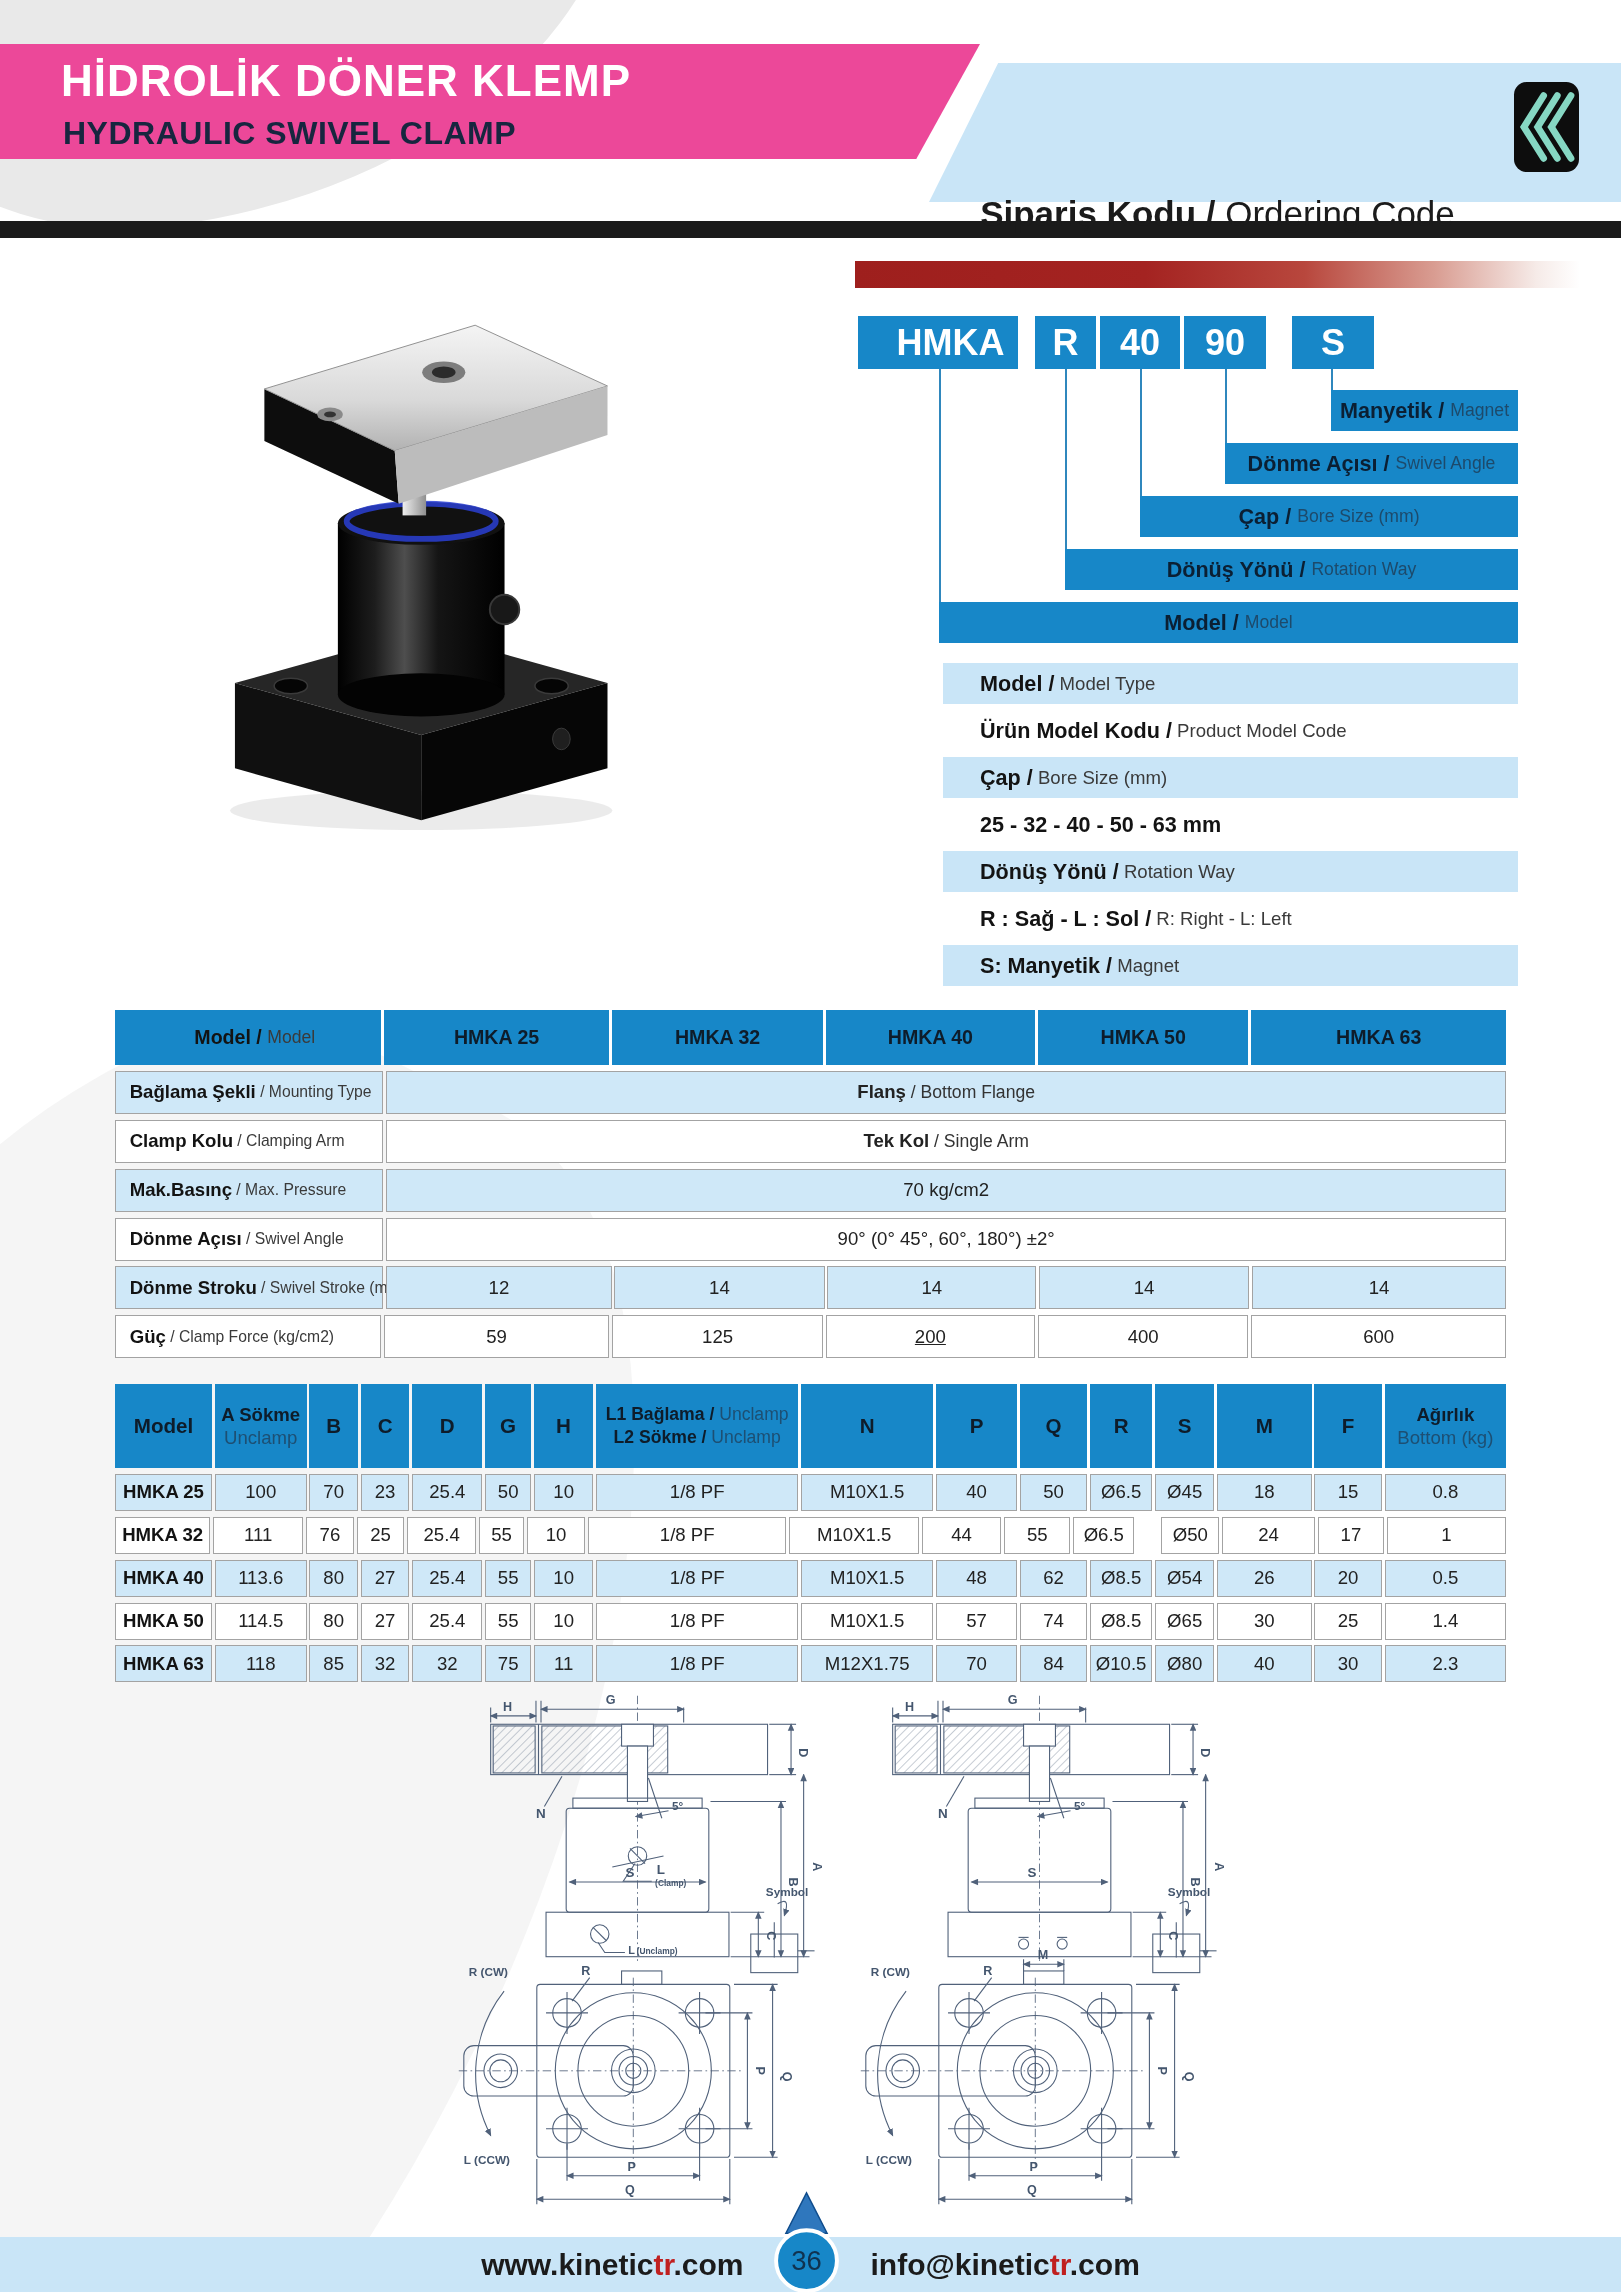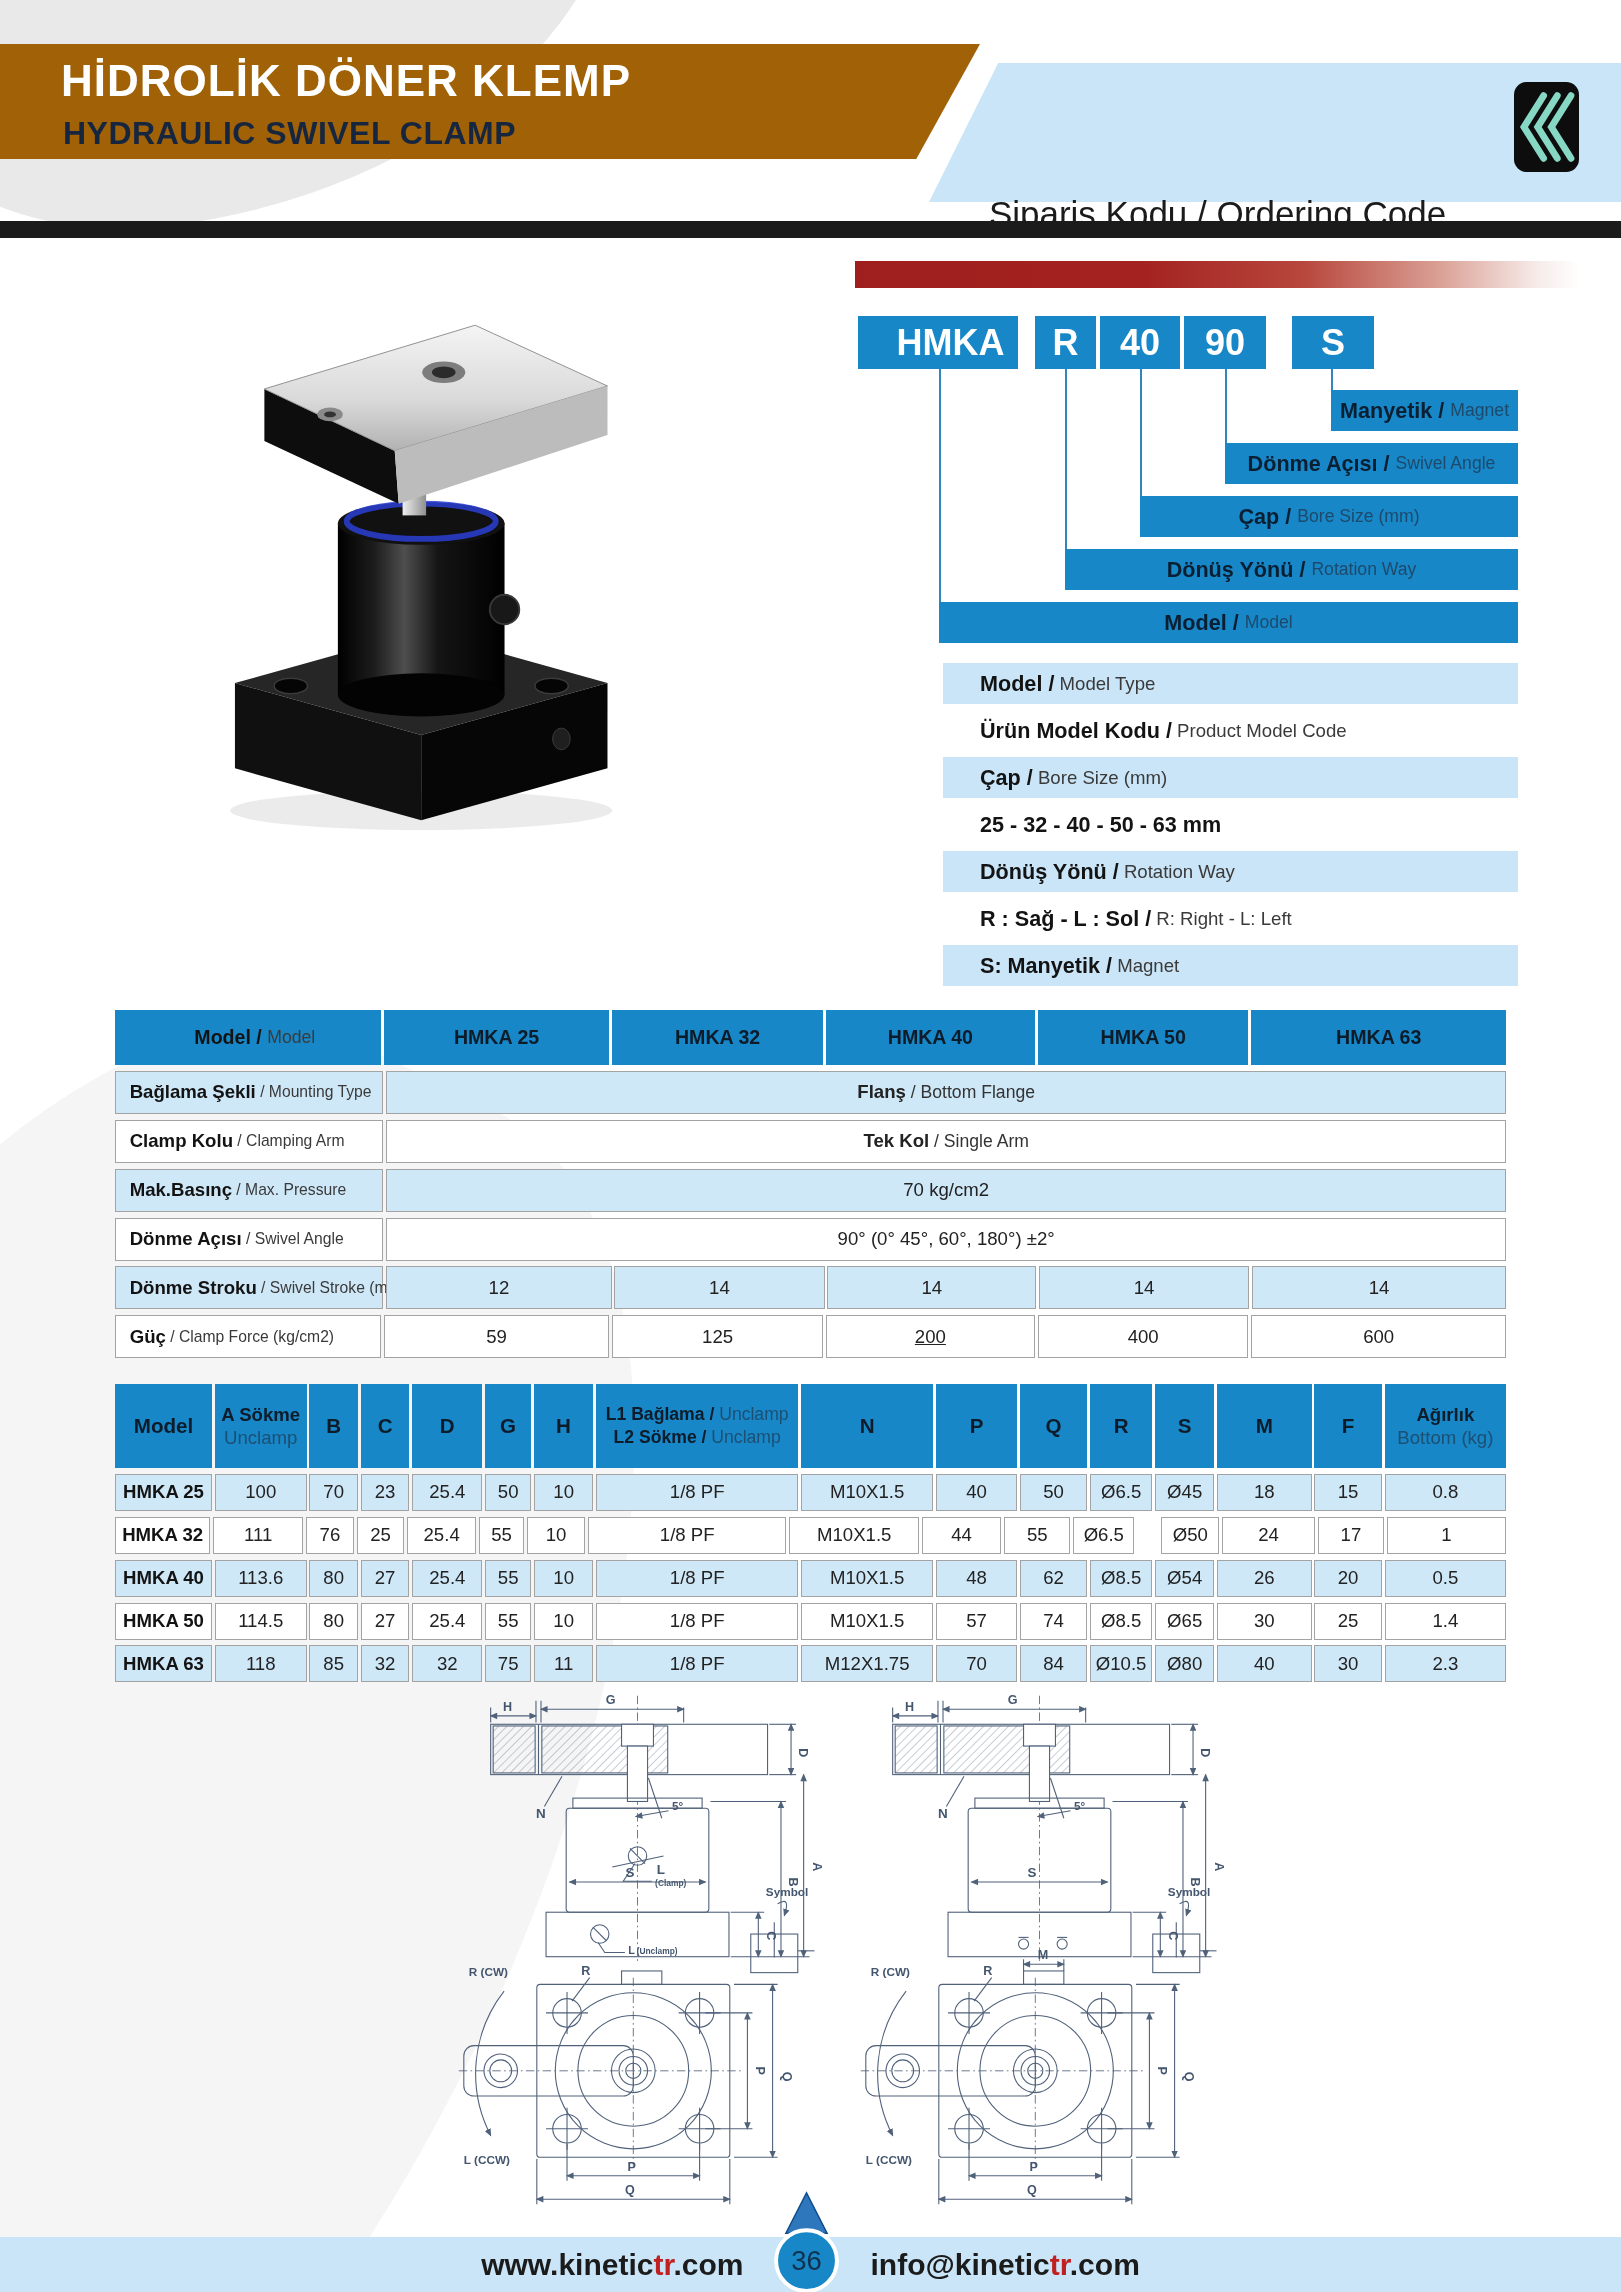--- a/index.html
+++ b/index.html
@@ -10,30 +10,30 @@
   
   .swoosh-top { position:absolute; left:-167px; top:-245px; width:804px; height:461px;
     background:#e9e9e9; border-radius:0 0 62% 38% / 0 0 75% 55%; transform:rotate(-7deg); z-index:0; }
   .swoosh-mid { position:absolute; left:-421px; top:990px; width:941px; height:1715px;
     background:#f2f2f2; opacity:.75; transform:rotate(26deg); border-radius:42% / 50%; z-index:0; }
 
   
   .band-light { position:absolute; left:929px; top:63px; width:692px; height:139px;
     background:#c9e5f7; clip-path:polygon(10% 0,100% 0,100% 100%,0 100%); z-index:1; }
   .band-dark { position:absolute; left:0; top:44px; width:980px; height:115px;
-    background:#a16207; clip-path:polygon(0 0,100% 0,93.5% 100%,0 100%); z-index:2; }
+    background:#ec4899; clip-path:polygon(0 0,100% 0,93.5% 100%,0 100%); z-index:2; }
   .band-dark .t1 { position:absolute; left:61px; top:11.8px; font-size:44px; font-weight:bold; color:#fff; letter-spacing:1px; }
   .band-dark .t2 { position:absolute; left:63px; top:71px; font-size:32px; font-weight:bold; color:#17263f; letter-spacing:0.5px; }
   .logo { position:absolute; left:1514px; top:82px; width:65px; height:90px; background:#0d0d0d; border-radius:12.7px; z-index:3; }
   .black-bar { position:absolute; left:0; top:221px; width:1621px; height:16.7px; background:#1b1b1b; z-index:2; }
 
   
   .order-heading { position:absolute; left:855px; top:194px; width:725px; text-align:center;
     font-size:35px; color:#1b1b1b; z-index:3; white-space:nowrap; }
-  .order-heading b { font-weight:normal;margin-top:28px; }
+  .order-heading b { font-weight:bold;margin-top:28px; }
   .red-bar { position:absolute; left:855px; top:261px; width:725px; height:26.5px; z-index:2;
     background:linear-gradient(90deg,#9e1f1d 0%,#a42321 40%,#b8473d 62%,#d99d92 80%,#f6ebe8 94%,#fff 100%); }
 
   .code-box { position:absolute; height:53px; top:316px; background:#1787c8; color:#fff;
     font-size:36px; font-weight:bold; display:flex; align-items:center; justify-content:center; z-index:3; }
   .code-line { position:absolute; width:2px; background:#2f87bd; z-index:2; }
   .cascade-bar { position:absolute; height:41px; background:#1787c8; display:flex; align-items:center;
     justify-content:center; white-space:nowrap; z-index:3; }
   .cascade-bar b { font-size:21.6px; color:#0b1f33; }
   .cascade-bar span { font-size:17.6px; color:#1d4a6b; }

